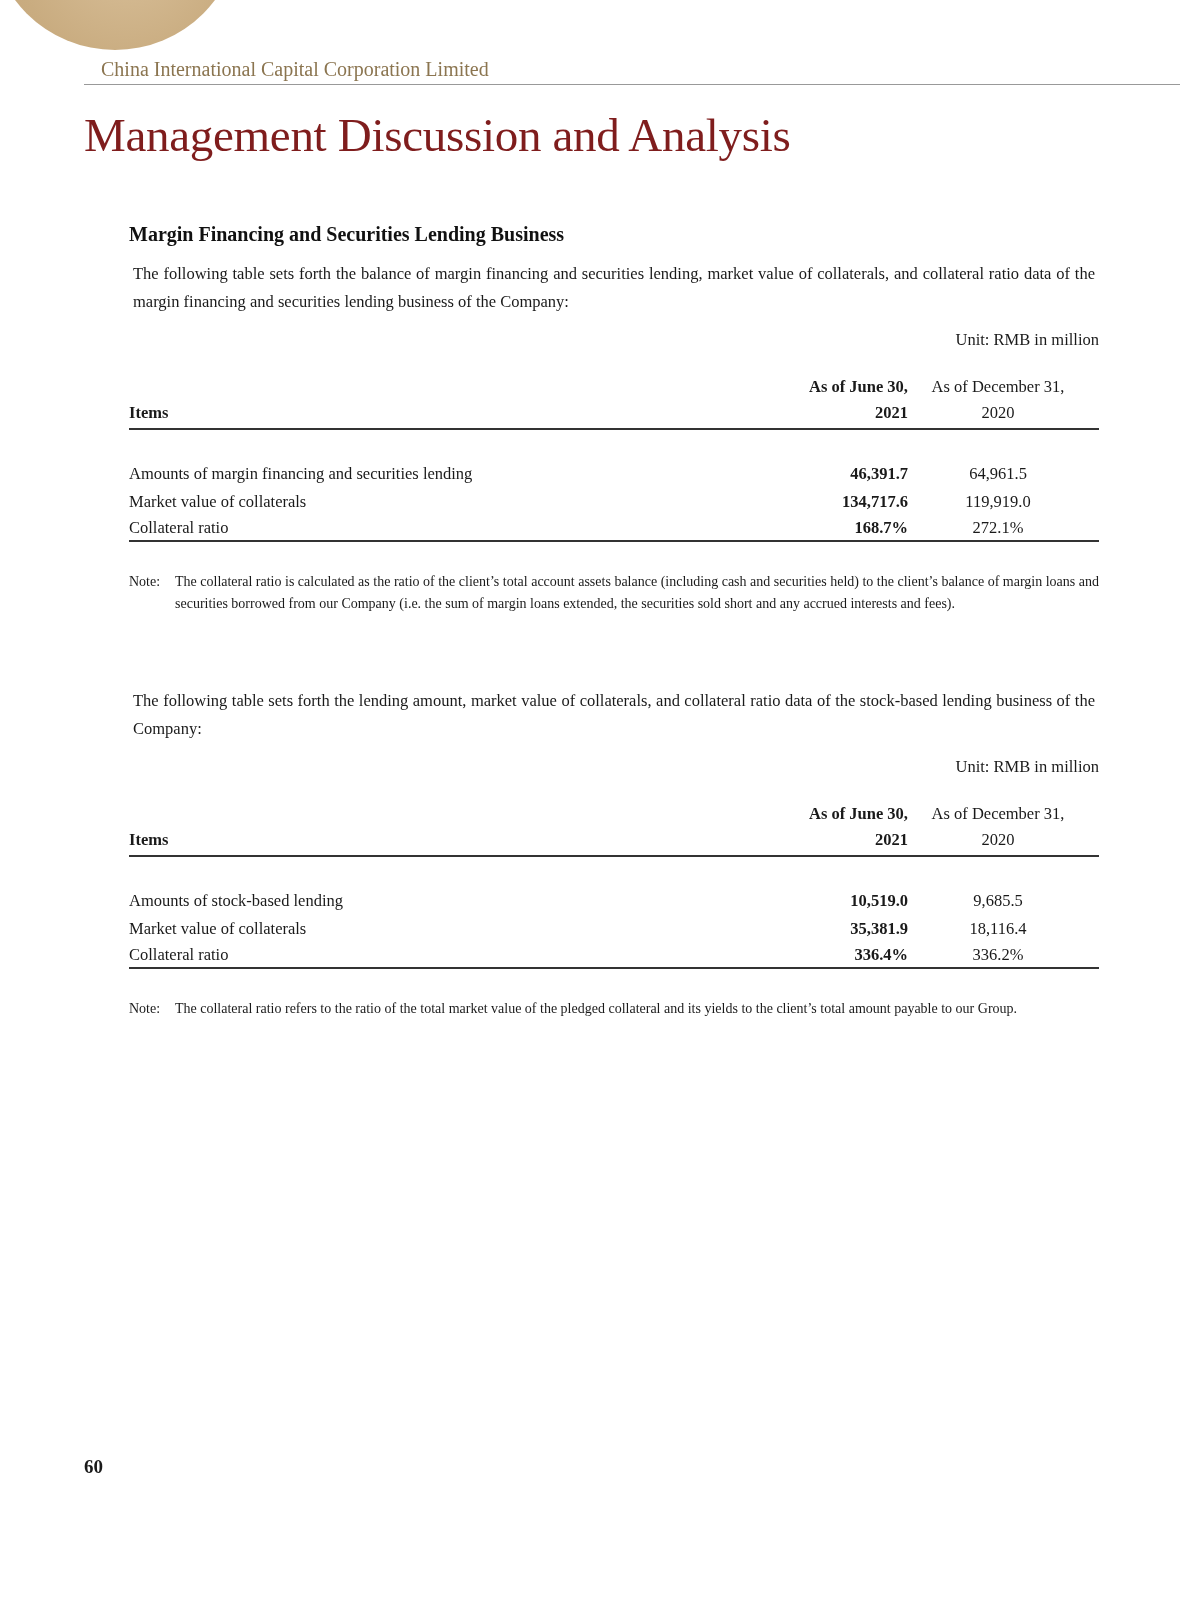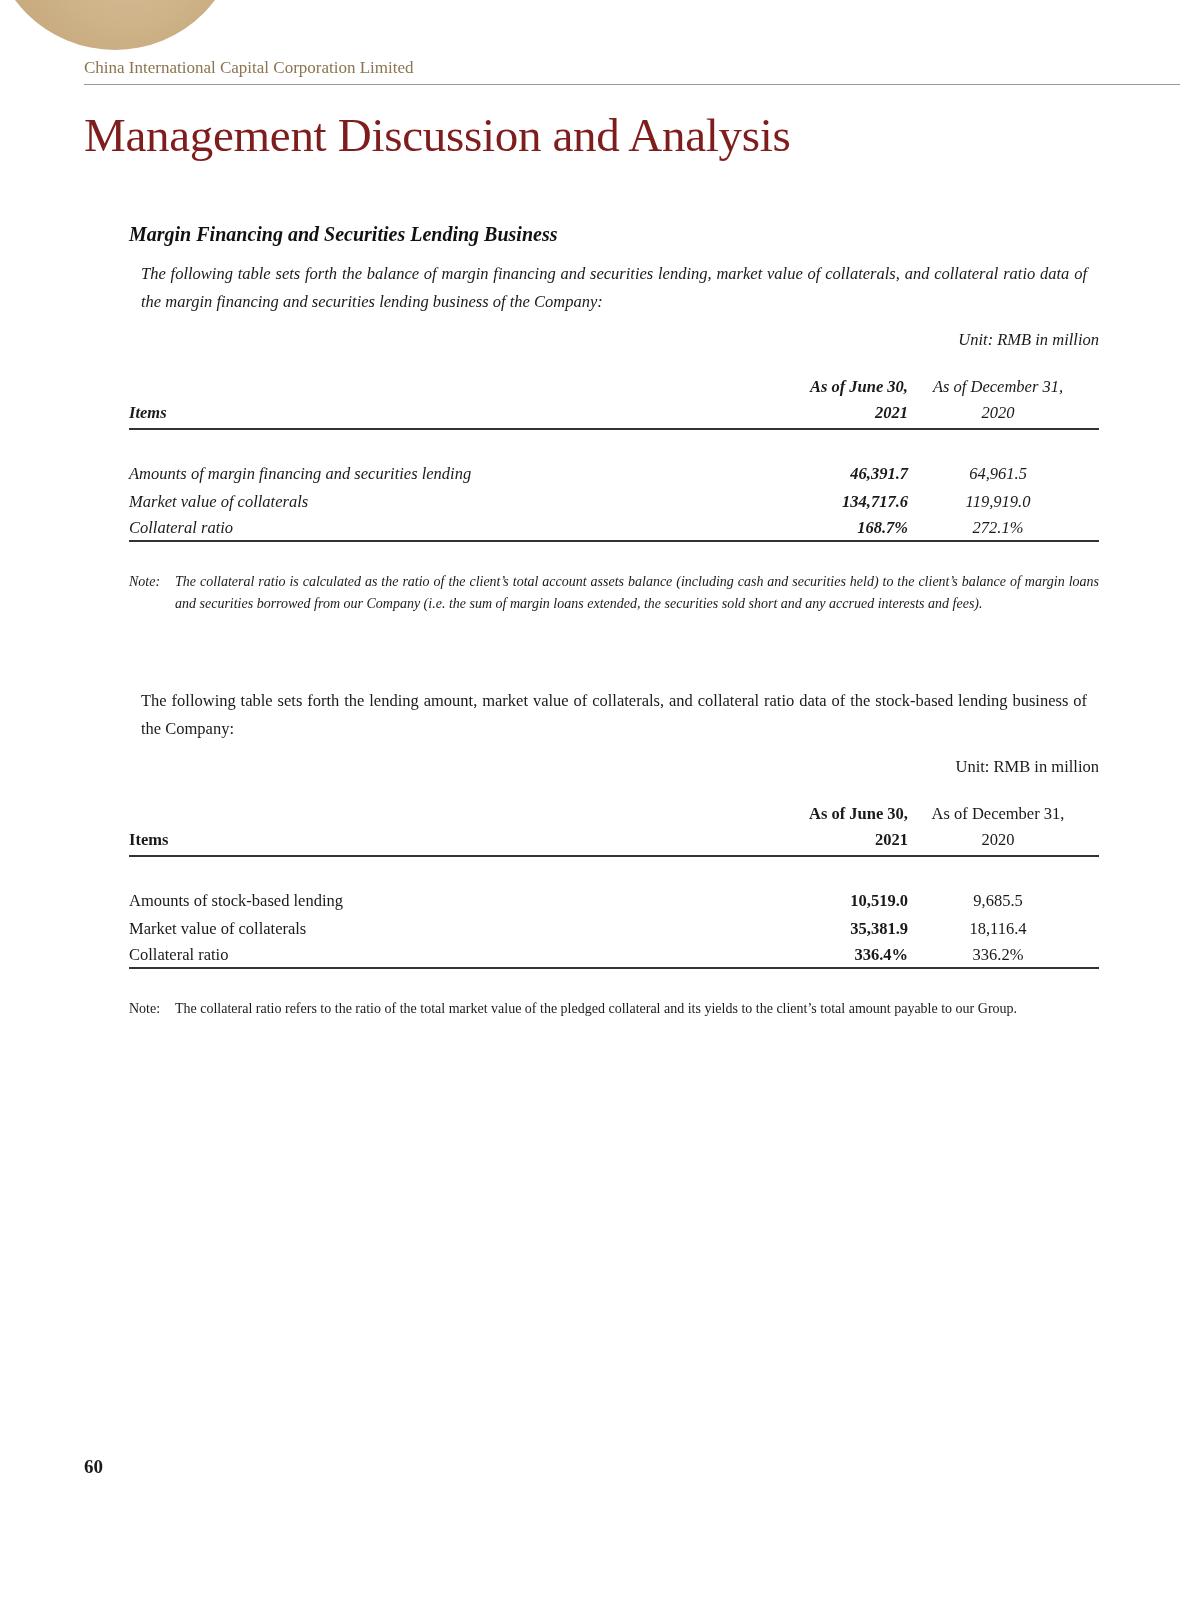--- a/index.html
+++ b/index.html
@@ -1,25 +1,25 @@
 <!DOCTYPE html>
 <html><head>
   <meta charset="utf-8">
   <style>
     html, body { margin:0; padding:0; background:#ffffff; }
     body { width:1190px; height:1615px; position:relative; overflow:hidden;
            font-family:"Liberation Serif","DejaVu Serif",serif; color:#1a1a1a; }
     .circle { position:absolute; left:-10px; top:-200px; width:250px; height:250px; border-radius:50%;
               background:radial-gradient(circle at 55% 60%, #d9c09a 0%, #c9ac80 55%, #c2a277 100%); }
-    .company { position:absolute; left:84px; top:58px; font-size:17px; color:#8b7550; }
+    .company { position:absolute; left:101px; top:58px; font-size:20px; color:#8b7550; }
     .rule-top { position:absolute; left:84px; top:84px; width:1096px; height:1px; background:#999; }
     .title { position:absolute; left:84px; top:108px; font-size:47px; font-weight:normal; color:#7f1d1d; letter-spacing:-0.3px; }
     .section { position:absolute; left:129px; width:970px; }
     h2 { margin:0; font-size:20px; font-weight:bold; color:#111; }
-    p.body { margin:12px; font-size:16.5px; line-height:28px; text-align:justify; }
+    p.body { margin:4px; font-size:16.5px; line-height:28px; text-align:justify; }
     .unit { text-align:right; font-size:16.5px; }
     table { width:970px; border-collapse:collapse; font-size:16.5px; }
     th, td { padding:0; }
     th { font-weight:normal; vertical-align:bottom;margin-top:48px; }
     .col-items { text-align:left; }
     .col-a { width:170px; text-align:right; }
     .col-b { width:180px; text-align:center; padding-right:11px; }
     .hdr th { line-height:26px; padding-bottom:2px; border-bottom:2px solid #333; }
     .bold { font-weight:bold; }
     .spacer td { height:30px; }
@@ -31,21 +31,21 @@
     .pageno { position:absolute; left:84px; top:1456px; font-size:19px; font-weight:bold; }
   </style>
 </head>
 <body>
 
 <div class="circle"></div>
 <div class="company">China International Capital Corporation Limited</div>
 <div class="rule-top"></div>
 <div class="title">Management Discussion and Analysis</div>
 
-<div class="section" style="top:223px;font-style:italic;">
+<div class="section" style="top:223px;">
   <h2>Margin Financing and Securities Lending Business</h2>
   <p class="body" style="margin-top:14px;">The following table sets forth the balance of margin financing and securities lending, market value of collaterals, and collateral ratio data of the margin financing and securities lending business of the Company:</p>
   <div class="unit" style="margin-top:14px;">Unit: RMB in million</div>
   <table style="margin-top:24px;">
     <tbody>
         <tr class="hdr">
       <th class="col-items bold">Items</th>
       <th class="col-a bold">
         <div>As of June 30,</div>
         <div>2021</div>

